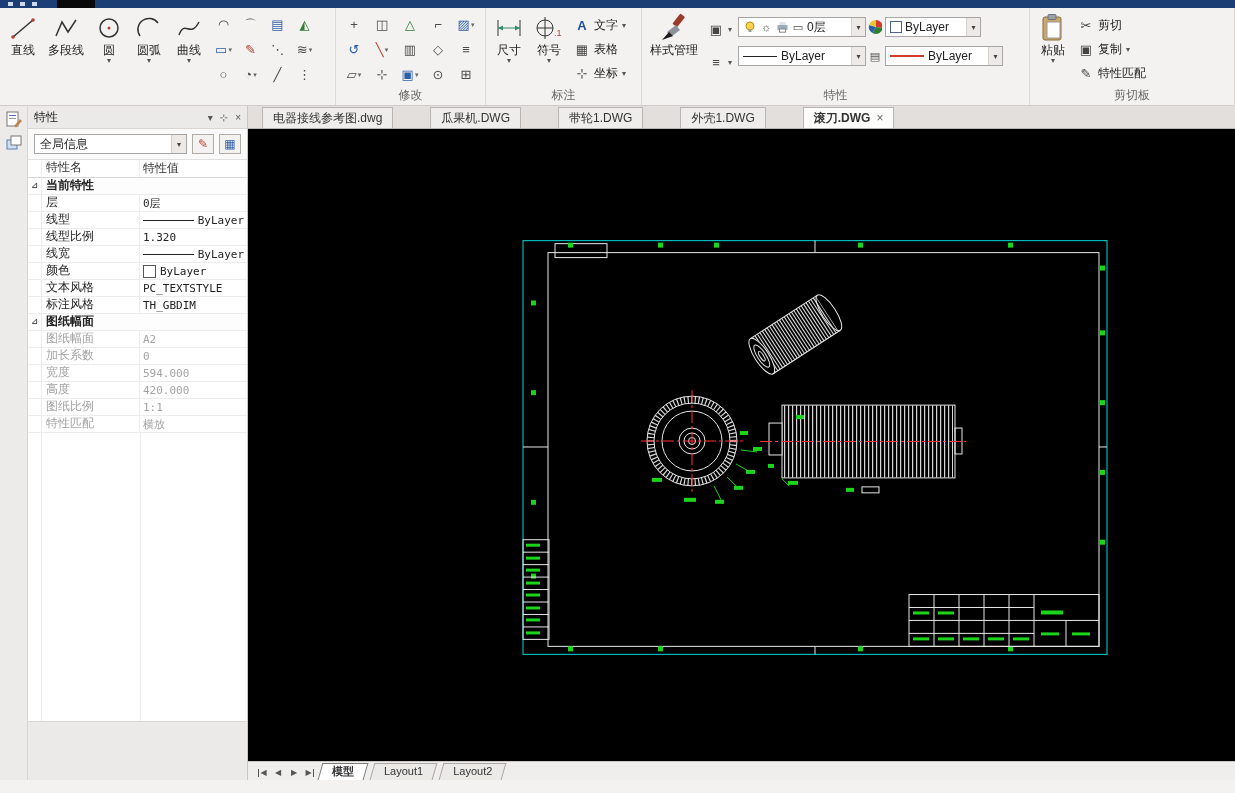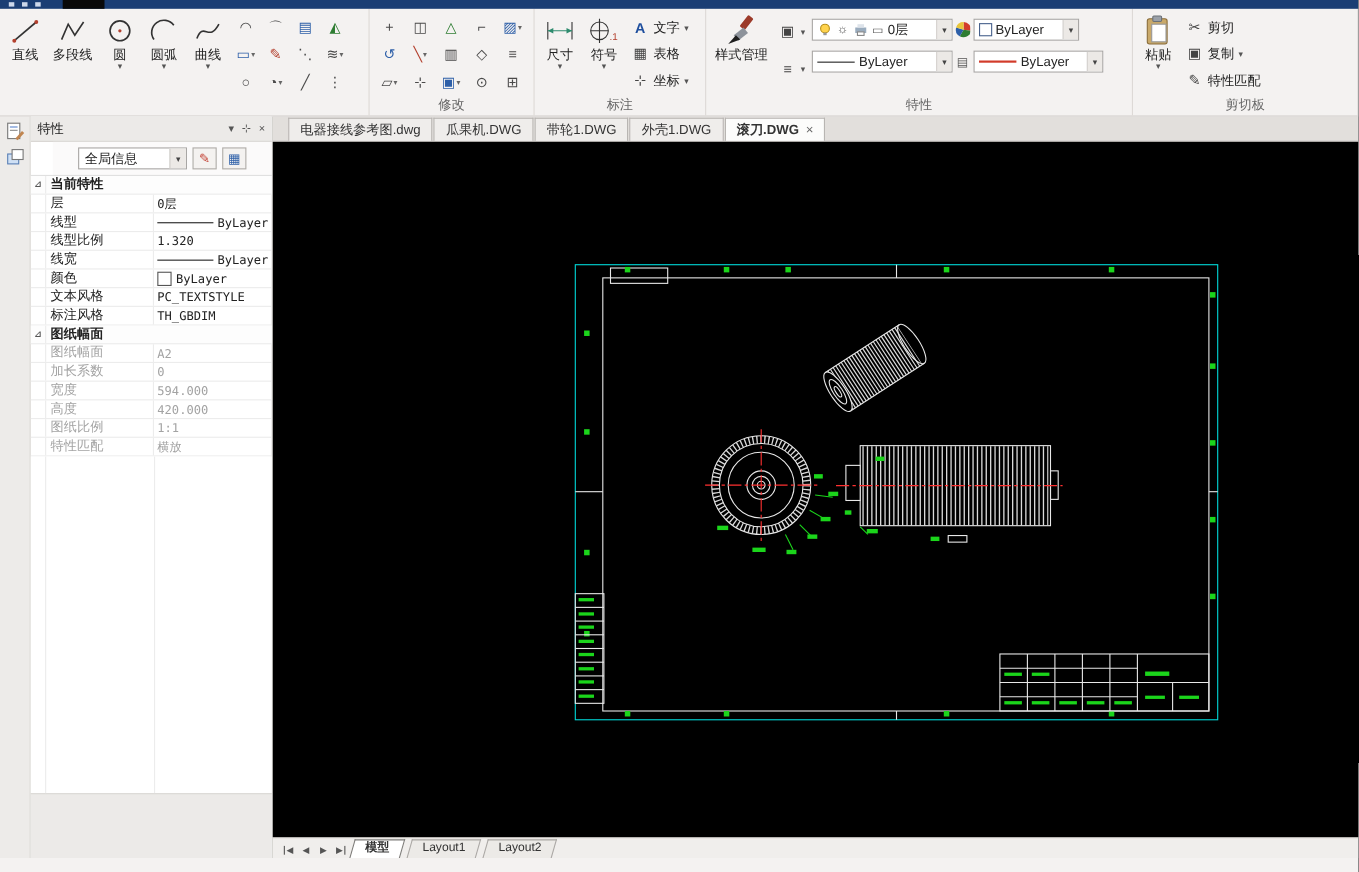--- a/index.html
+++ b/index.html
@@ -55,21 +55,21 @@
   .edgestrip{width:27px;background:#edebe9;border-right:1px solid #d8d5d2;
              display:flex;flex-direction:column;align-items:center;padding-top:3px;gap:4px;}
   .ebtn{width:20px;height:20px;display:flex;align-items:center;justify-content:center;}
 
   
   .props{width:219px;background:#fff;border-right:1px solid #c9c6c3;display:flex;flex-direction:column;box-sizing:content-box;}
   .phead{height:22px;background:#eceae8;border-bottom:1px solid #d8d5d2;display:flex;align-items:center;
          padding:0 6px;gap:7px;}
   .ptitle{flex:1;color:#222;}
   .picon{color:#555;font-size:10px;cursor:default;}
-  .pcombo{display:flex;gap:5px;padding:5px 23px;align-items:flex-start;background:#fbfafa;margin-left:20px;}
+  .pcombo{display:flex;gap:5px;padding:5px 6px;align-items:flex-start;background:#fbfafa;}
   .combobox{flex:1;height:20px;border:1px solid #a8a6a4;background:#fff;display:flex;align-items:center;
             padding-left:5px;box-sizing:border-box;}
   .combobox .cdd{margin-left:auto;width:14px;align-self:stretch;display:flex;align-items:center;
                  justify-content:center;font-size:8px;color:#444;border-left:1px solid #d0cdca;background:#ece9e6;}
   .pbtn{width:22px;height:20px;border:1px solid #b0ada9;background:#f4f2f0;display:flex;align-items:center;
         justify-content:center;font-size:12px;padding:0;box-sizing:border-box;}
   .pbtn.red{color:#c0392b}.pbtn.blue{color:#2d5fa8}
   .ptable{border-top:1px solid #e0e0e0;}
   .prow{display:flex;height:16px;line-height:15px;border-bottom:1px solid #ececec;align-items:center;}
   .prow.phr{height:17px;border-bottom:1px solid #d7d7d7;color:#333;}
@@ -86,21 +86,21 @@
   .lineflex{flex:1;border-top:1px solid #222;margin-right:4px;}
   .swatch{width:11px;height:11px;border:1px solid #555;background:#fff;margin-right:4px;flex:none;}
   .pfill{flex:1;position:relative;background:#fff;}
   .pfill .v1{position:absolute;left:13px;top:0;bottom:0;width:1px;background:#ececec;}
   .pfill .v2{position:absolute;left:112px;top:0;bottom:0;width:1px;background:#ececec;}
   .pbottom{height:58px;background:#eceae8;border-top:1px solid #d8d5d2;}
 
   
   .doccol{flex:1;display:flex;flex-direction:column;min-width:0;}
   .doctabs{height:22px;background:#e2dfdc;border-bottom:1px solid #b8b5b2;display:flex;
-           align-items:flex-end;padding-left:14px;}
+           align-items:flex-end;padding-left:14px;gap:36px;}
   .dtab{height:21px;box-sizing:border-box;line-height:19px;padding:0 10px;background:#efedeb;
         border:1px solid #b8b5b2;border-bottom:none;margin-right:1px;color:#333;display:flex;
         align-items:center;gap:6px;white-space:nowrap;}
   .dtab.active{background:#fcfcfb;font-weight:bold;}
   .dtab .tclose{font-weight:normal;color:#666;font-size:12px;}
   .canvas{flex:1;background:#000;position:relative;overflow:hidden;}
   .canvas svg{position:absolute;left:0;top:0;width:100%;height:100%;}
 
   
   .layoutbar{height:18px;background:#f0eeec;border-top:1px solid #c8c5c2;display:flex;
@@ -469,20 +469,25 @@
       <div class="pcombo">
         <div class="combobox">
           <span>全局信息</span>
           <span class="cdd">▾</span>
         </div>
         <button class="pbtn red">✎</button>
         <button class="pbtn blue">▦</button>
       </div>
 
       <div class="ptable">
+        <div class="prow phr">
+          <span class="pgut"></span>
+          <span class="pname">特性名</span>
+          <span class="pval">特性值</span>
+        </div>
 
         <div class="prow pgroup">
           <span class="pgut">⊿</span>
           <span class="pname">当前特性</span>
         </div>
 
         <div class="prow">
           <span class="pgut"></span>
           <span class="pname">层</span>
           <span class="pval">0层</span>

